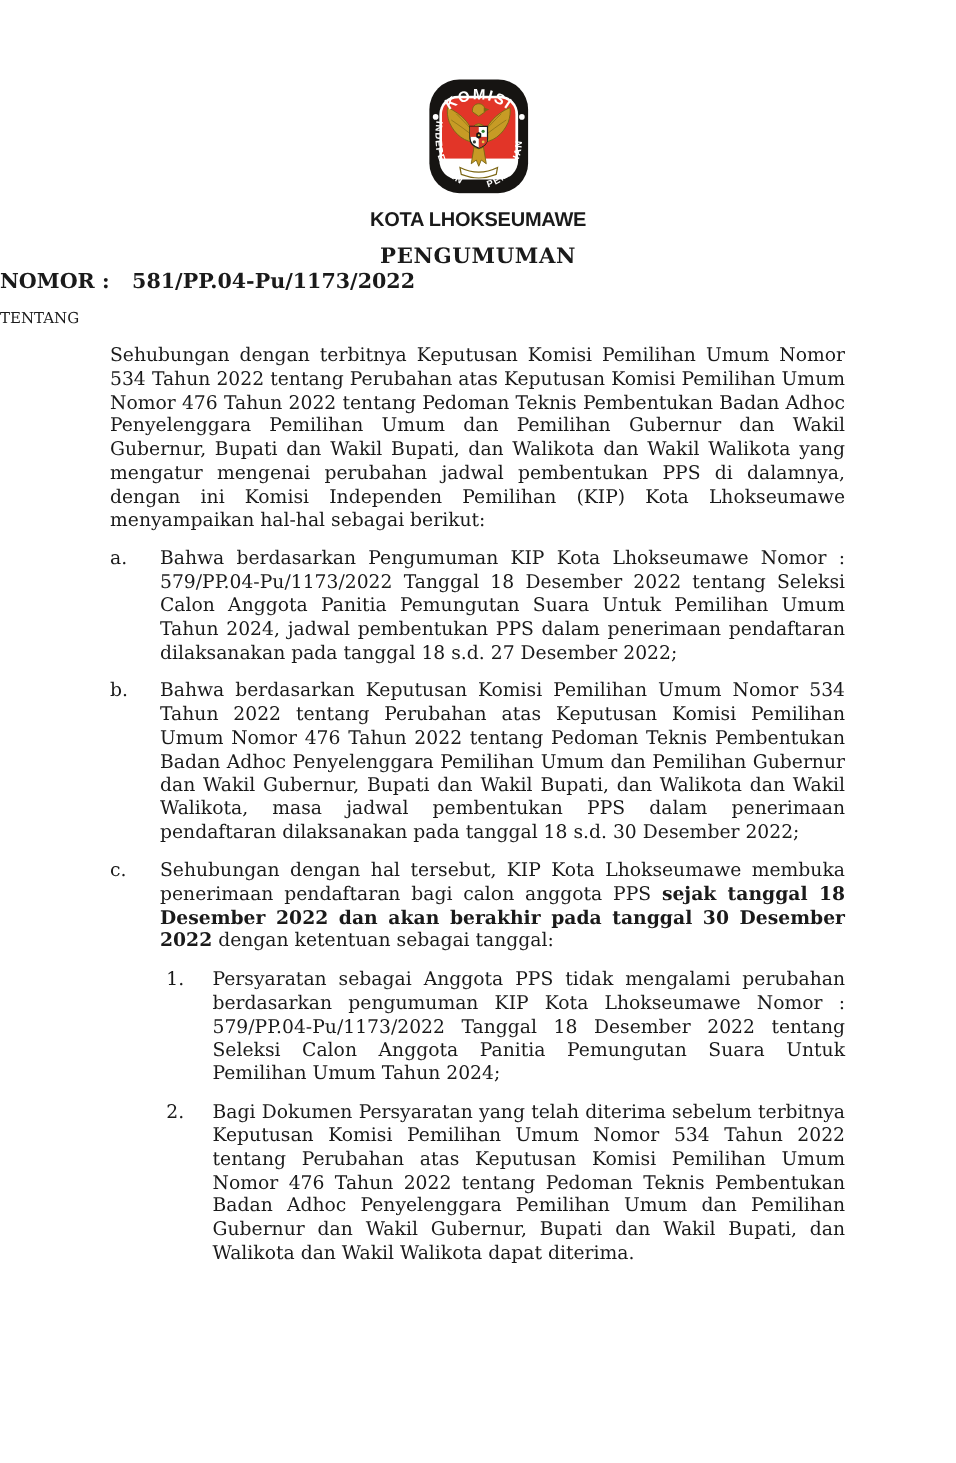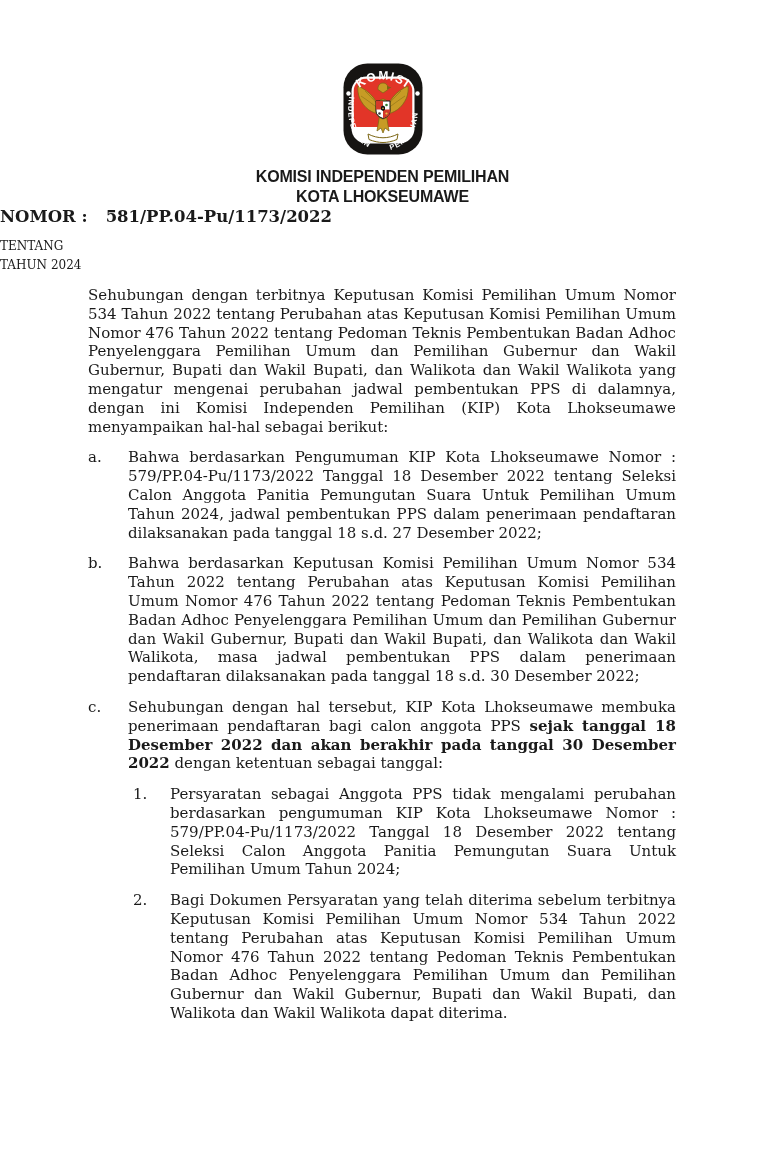--- a/index.html
+++ b/index.html
@@ -126,32 +126,31 @@
       <text font-family="Liberation Sans, sans-serif" font-weight="bold" font-size="15" letter-spacing="2" fill="#ffffff">
         <textPath href="#arcU" startOffset="1%">INDEPENDEN</textPath>
       </text>
       <text font-family="Liberation Sans, sans-serif" font-weight="bold" font-size="15" letter-spacing="2" fill="#ffffff">
         <textPath href="#arcU" startOffset="55%">PEMILIHAN</textPath>
       </text>
     </svg>
   </div>
 
   <div class="org">
-    <div>KOMISI INDEPENDEN PEMILIHAN</div>
     <div>KOTA LHOKSEUMAWE</div>
   </div>
 
+  <div class="doc-type">PENGUMUMAN</div>
 
   <div class="doc-number">
     <span>NOMOR :</span><span class="gap"></span><span>581/PP.04-Pu/1173/2022</span>
   </div>
 
   <div class="subject">
     <div>TENTANG</div>
-    <div>TAHUN 2024</div>
   </div>
 
   <div class="content">
 
     <p>Sehubungan dengan terbitnya Keputusan Komisi Pemilihan Umum Nomor 534 Tahun 2022 tentang Perubahan atas Keputusan Komisi Pemilihan Umum Nomor 476 Tahun 2022 tentang Pedoman Teknis Pembentukan Badan Adhoc Penyelenggara Pemilihan Umum dan Pemilihan Gubernur dan Wakil Gubernur, Bupati dan Wakil Bupati, dan Walikota dan Wakil Walikota yang mengatur mengenai perubahan jadwal pembentukan PPS di dalamnya, dengan ini Komisi Independen Pemilihan (KIP) Kota Lhokseumawe menyampaikan hal-hal sebagai berikut:</p>
 
     <div class="item">
       <div class="item-marker">a.</div>
       <div class="item-body">Bahwa berdasarkan Pengumuman KIP Kota Lhokseumawe Nomor : 579/PP.04-Pu/1173/2022 Tanggal 18 Desember 2022 tentang Seleksi Calon Anggota Panitia Pemungutan Suara Untuk Pemilihan Umum Tahun 2024, jadwal pembentukan PPS dalam penerimaan pendaftaran dilaksanakan pada tanggal 18 s.d. 27 Desember 2022;</div>
     </div>

